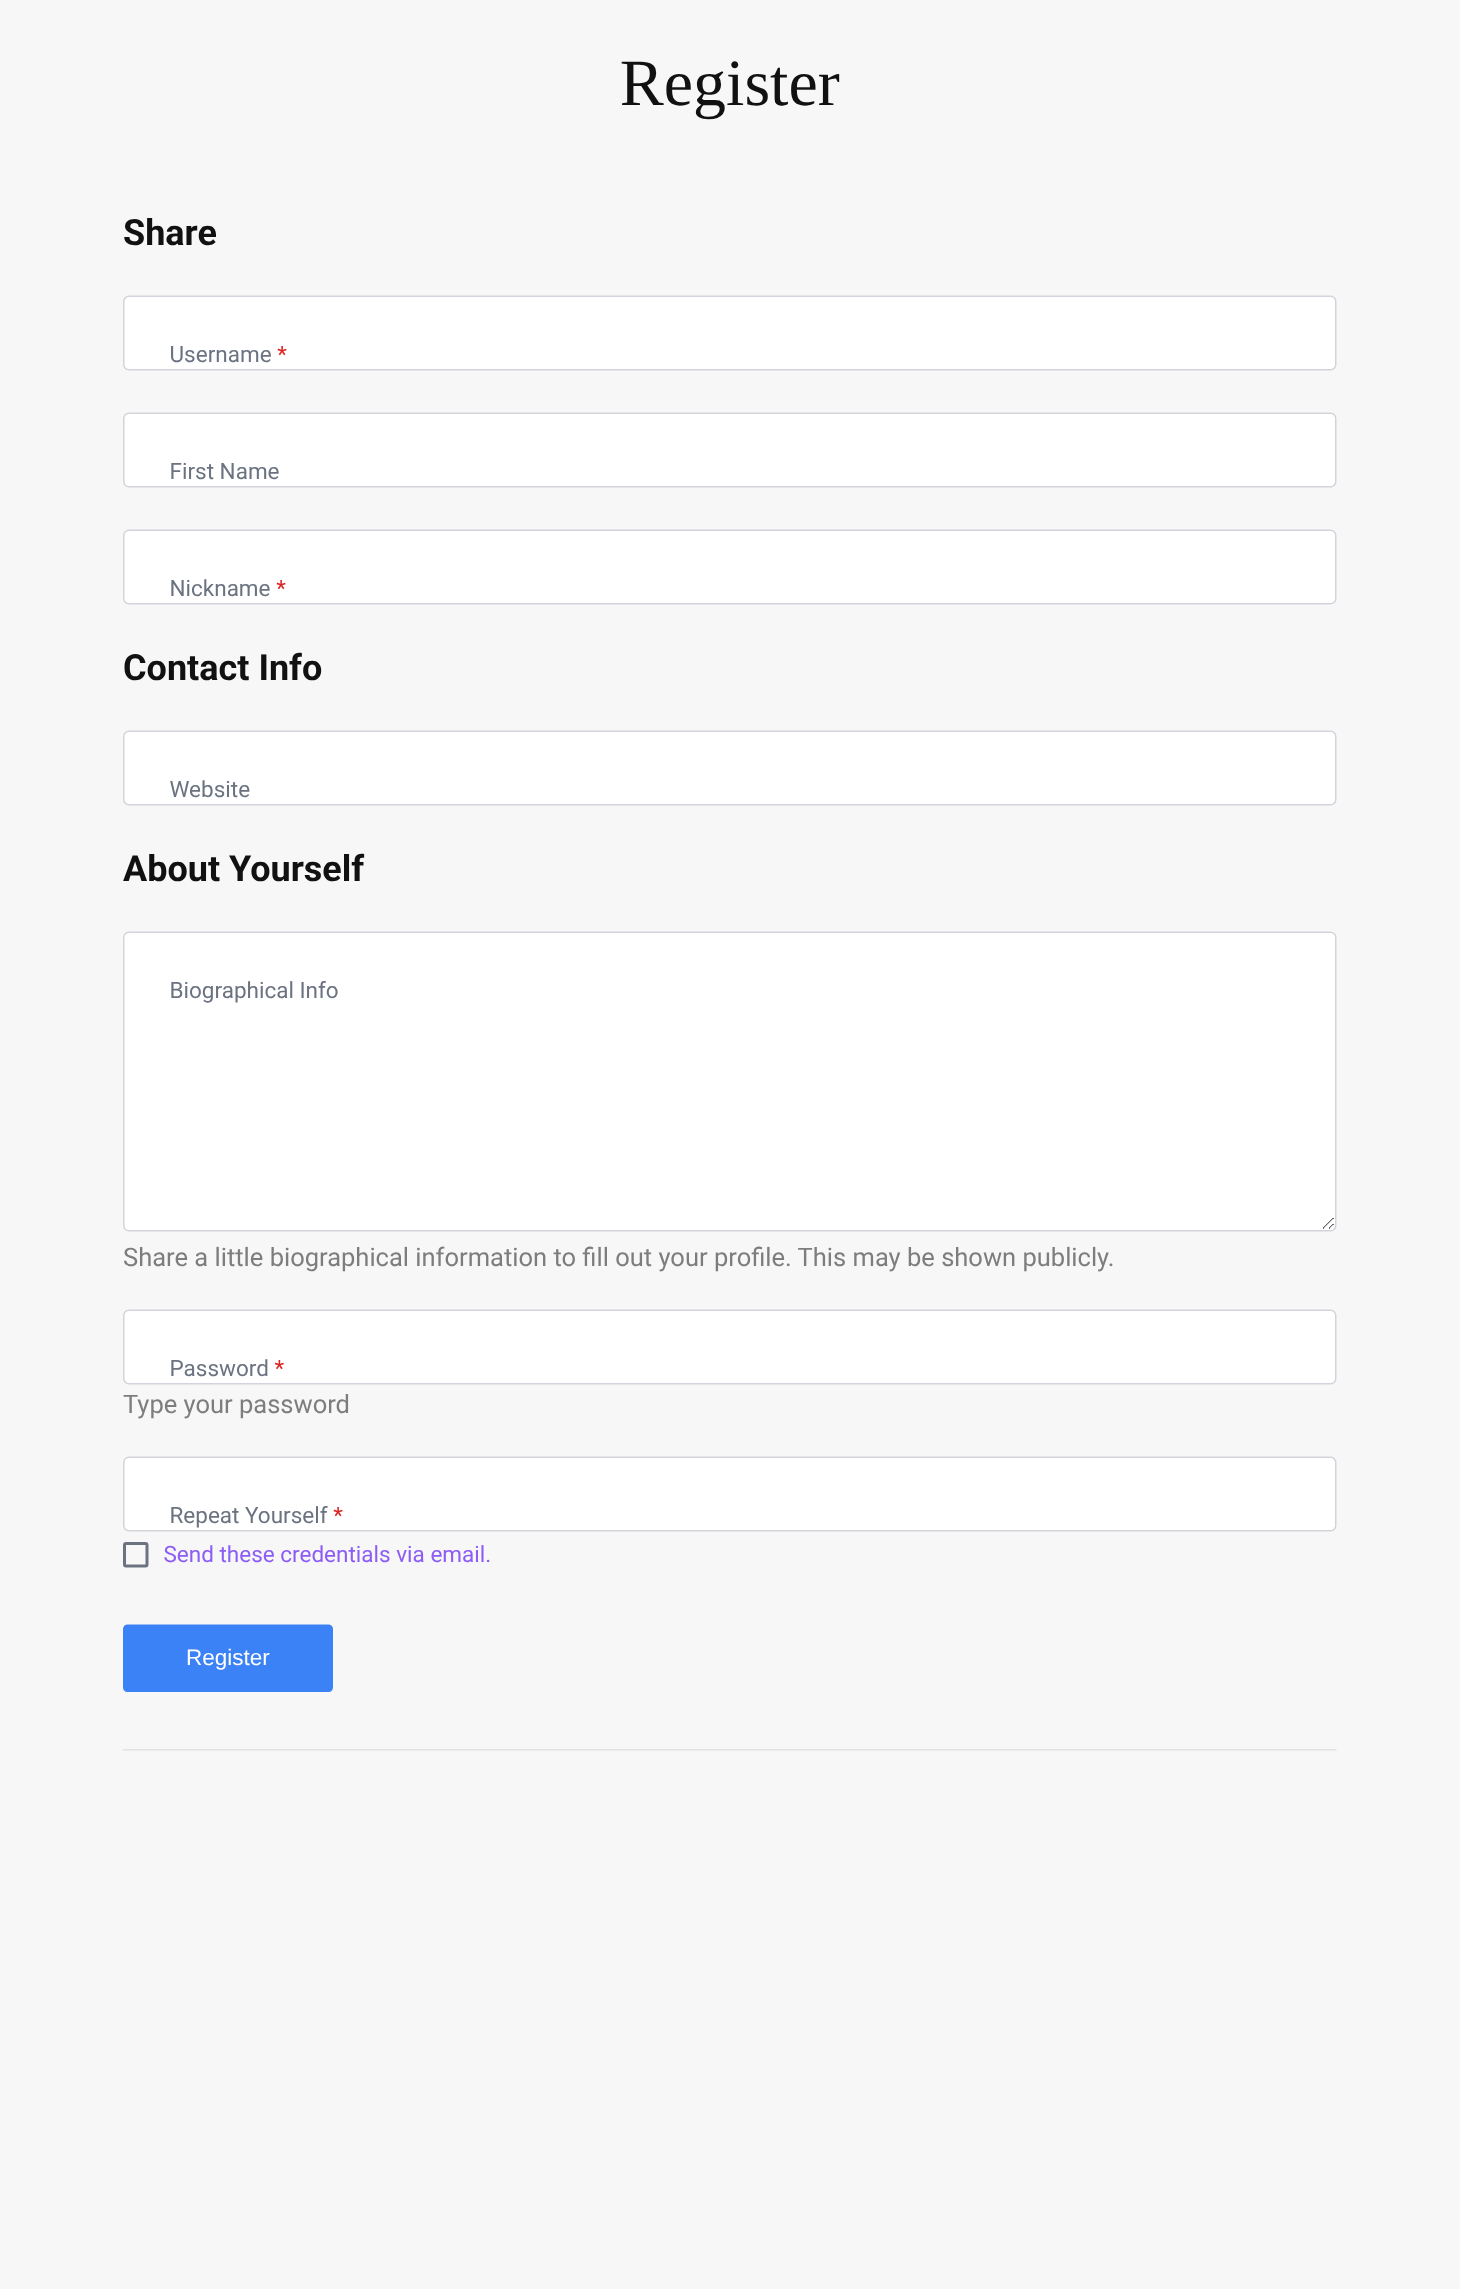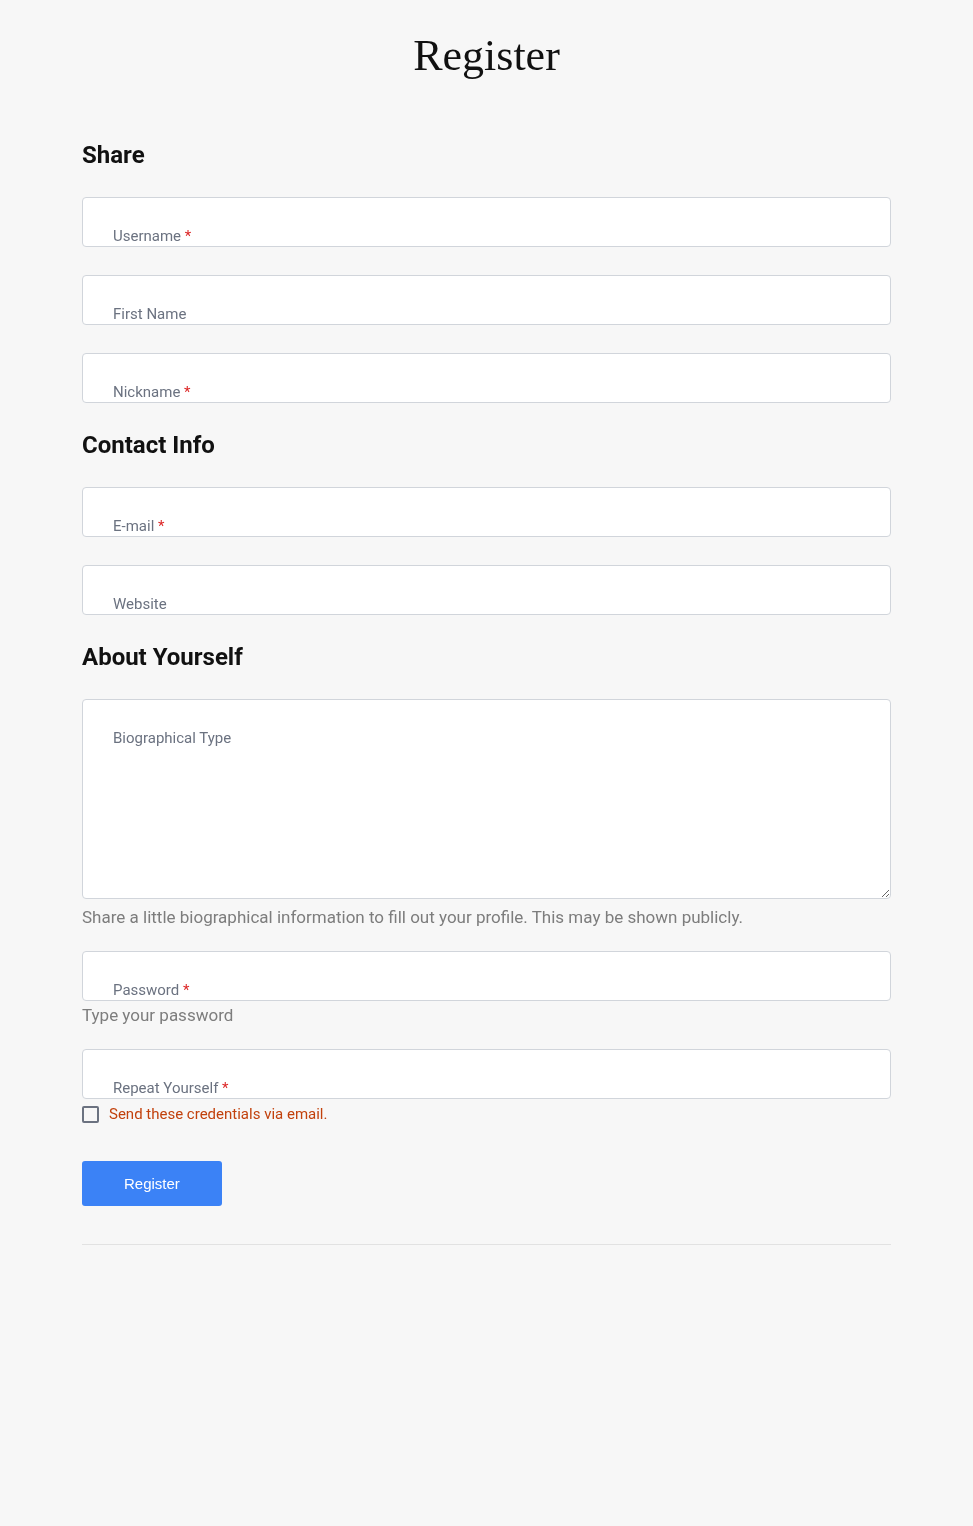--- a/index.html
+++ b/index.html
@@ -91,21 +91,21 @@
       height: 17px;
       border: 2px solid #6b7280;
       border-radius: 2px;
       margin-right: 10px;
       cursor: pointer;
       appearance: none;
       background-color: transparent;
     }
     .checkbox-label {
       font-size: 15px;
-      color: #c2410c;
+      color: #8b5cf6;
       cursor: pointer;
     }
     .submit-button {
       background-color: #3b82f6;
       color: #fff;
       border: none;
       padding: 14px 42px;
       font-size: 15px;
       border-radius: 3px;
       cursor: pointer;
@@ -139,36 +139,30 @@
 
   <div class="input-wrapper">
     <span class="floating-label">
       <span>Nickname</span> <span class="required">*</span>
     </span>
     <input type="text" class="text-input" style="">
   </div>
 
   <h2 class="section-title">Contact Info</h2>
 
-  <div class="input-wrapper">
-    <span class="floating-label">
-      <span>E-mail</span> <span class="required">*</span>
-    </span>
-    <input type="email" class="text-input" style="">
-  </div>
 
   <div class="input-wrapper">
     <span class="floating-label">Website</span>
     <input type="text" class="text-input" style="">
   </div>
 
   <h2 class="section-title">About Yourself</h2>
 
   <div class="input-wrapper input-wrapper-with-helper">
-    <span class="floating-label">Biographical Type</span>
+    <span class="floating-label">Biographical Info</span>
     <textarea class="textarea-input" style=""></textarea>
   </div>
   <div class="helper-text">Share a little biographical information to fill out your profile. This may be shown publicly.</div>
 
   <div class="input-wrapper input-wrapper-with-helper">
     <span class="floating-label">
       <span>Password</span> <span class="required">*</span>
     </span>
     <input type="password" class="text-input" style="">
   </div>

